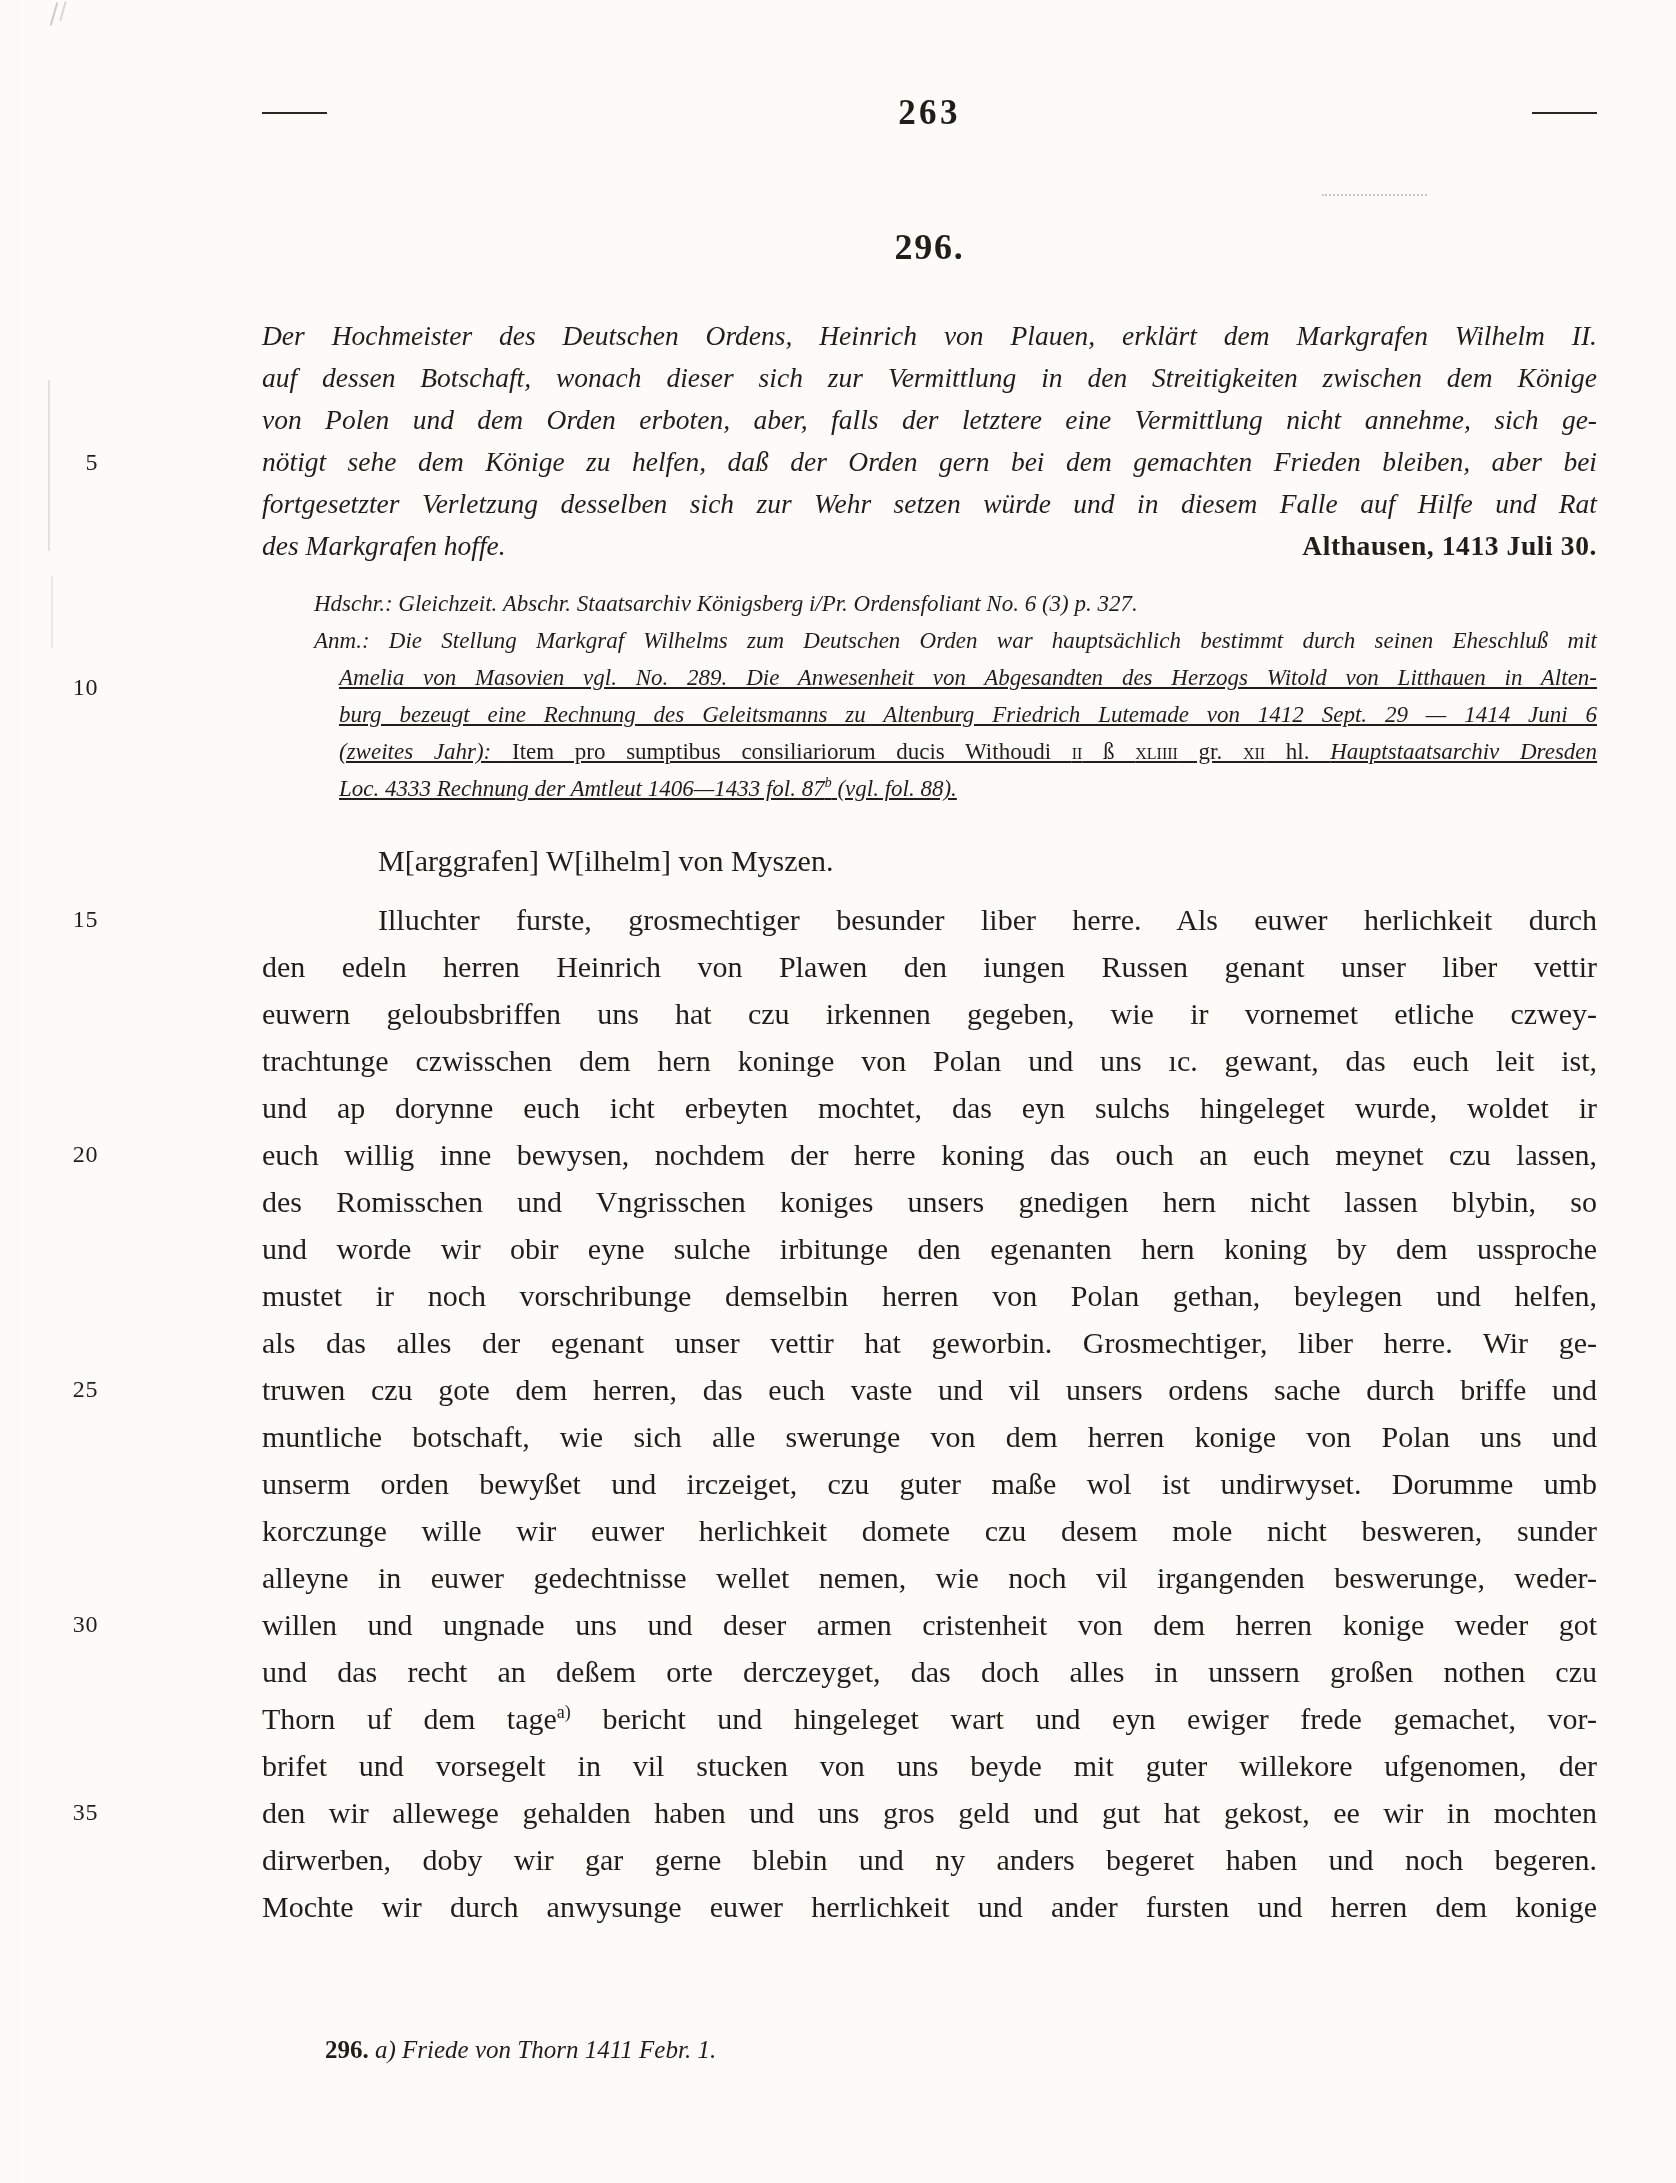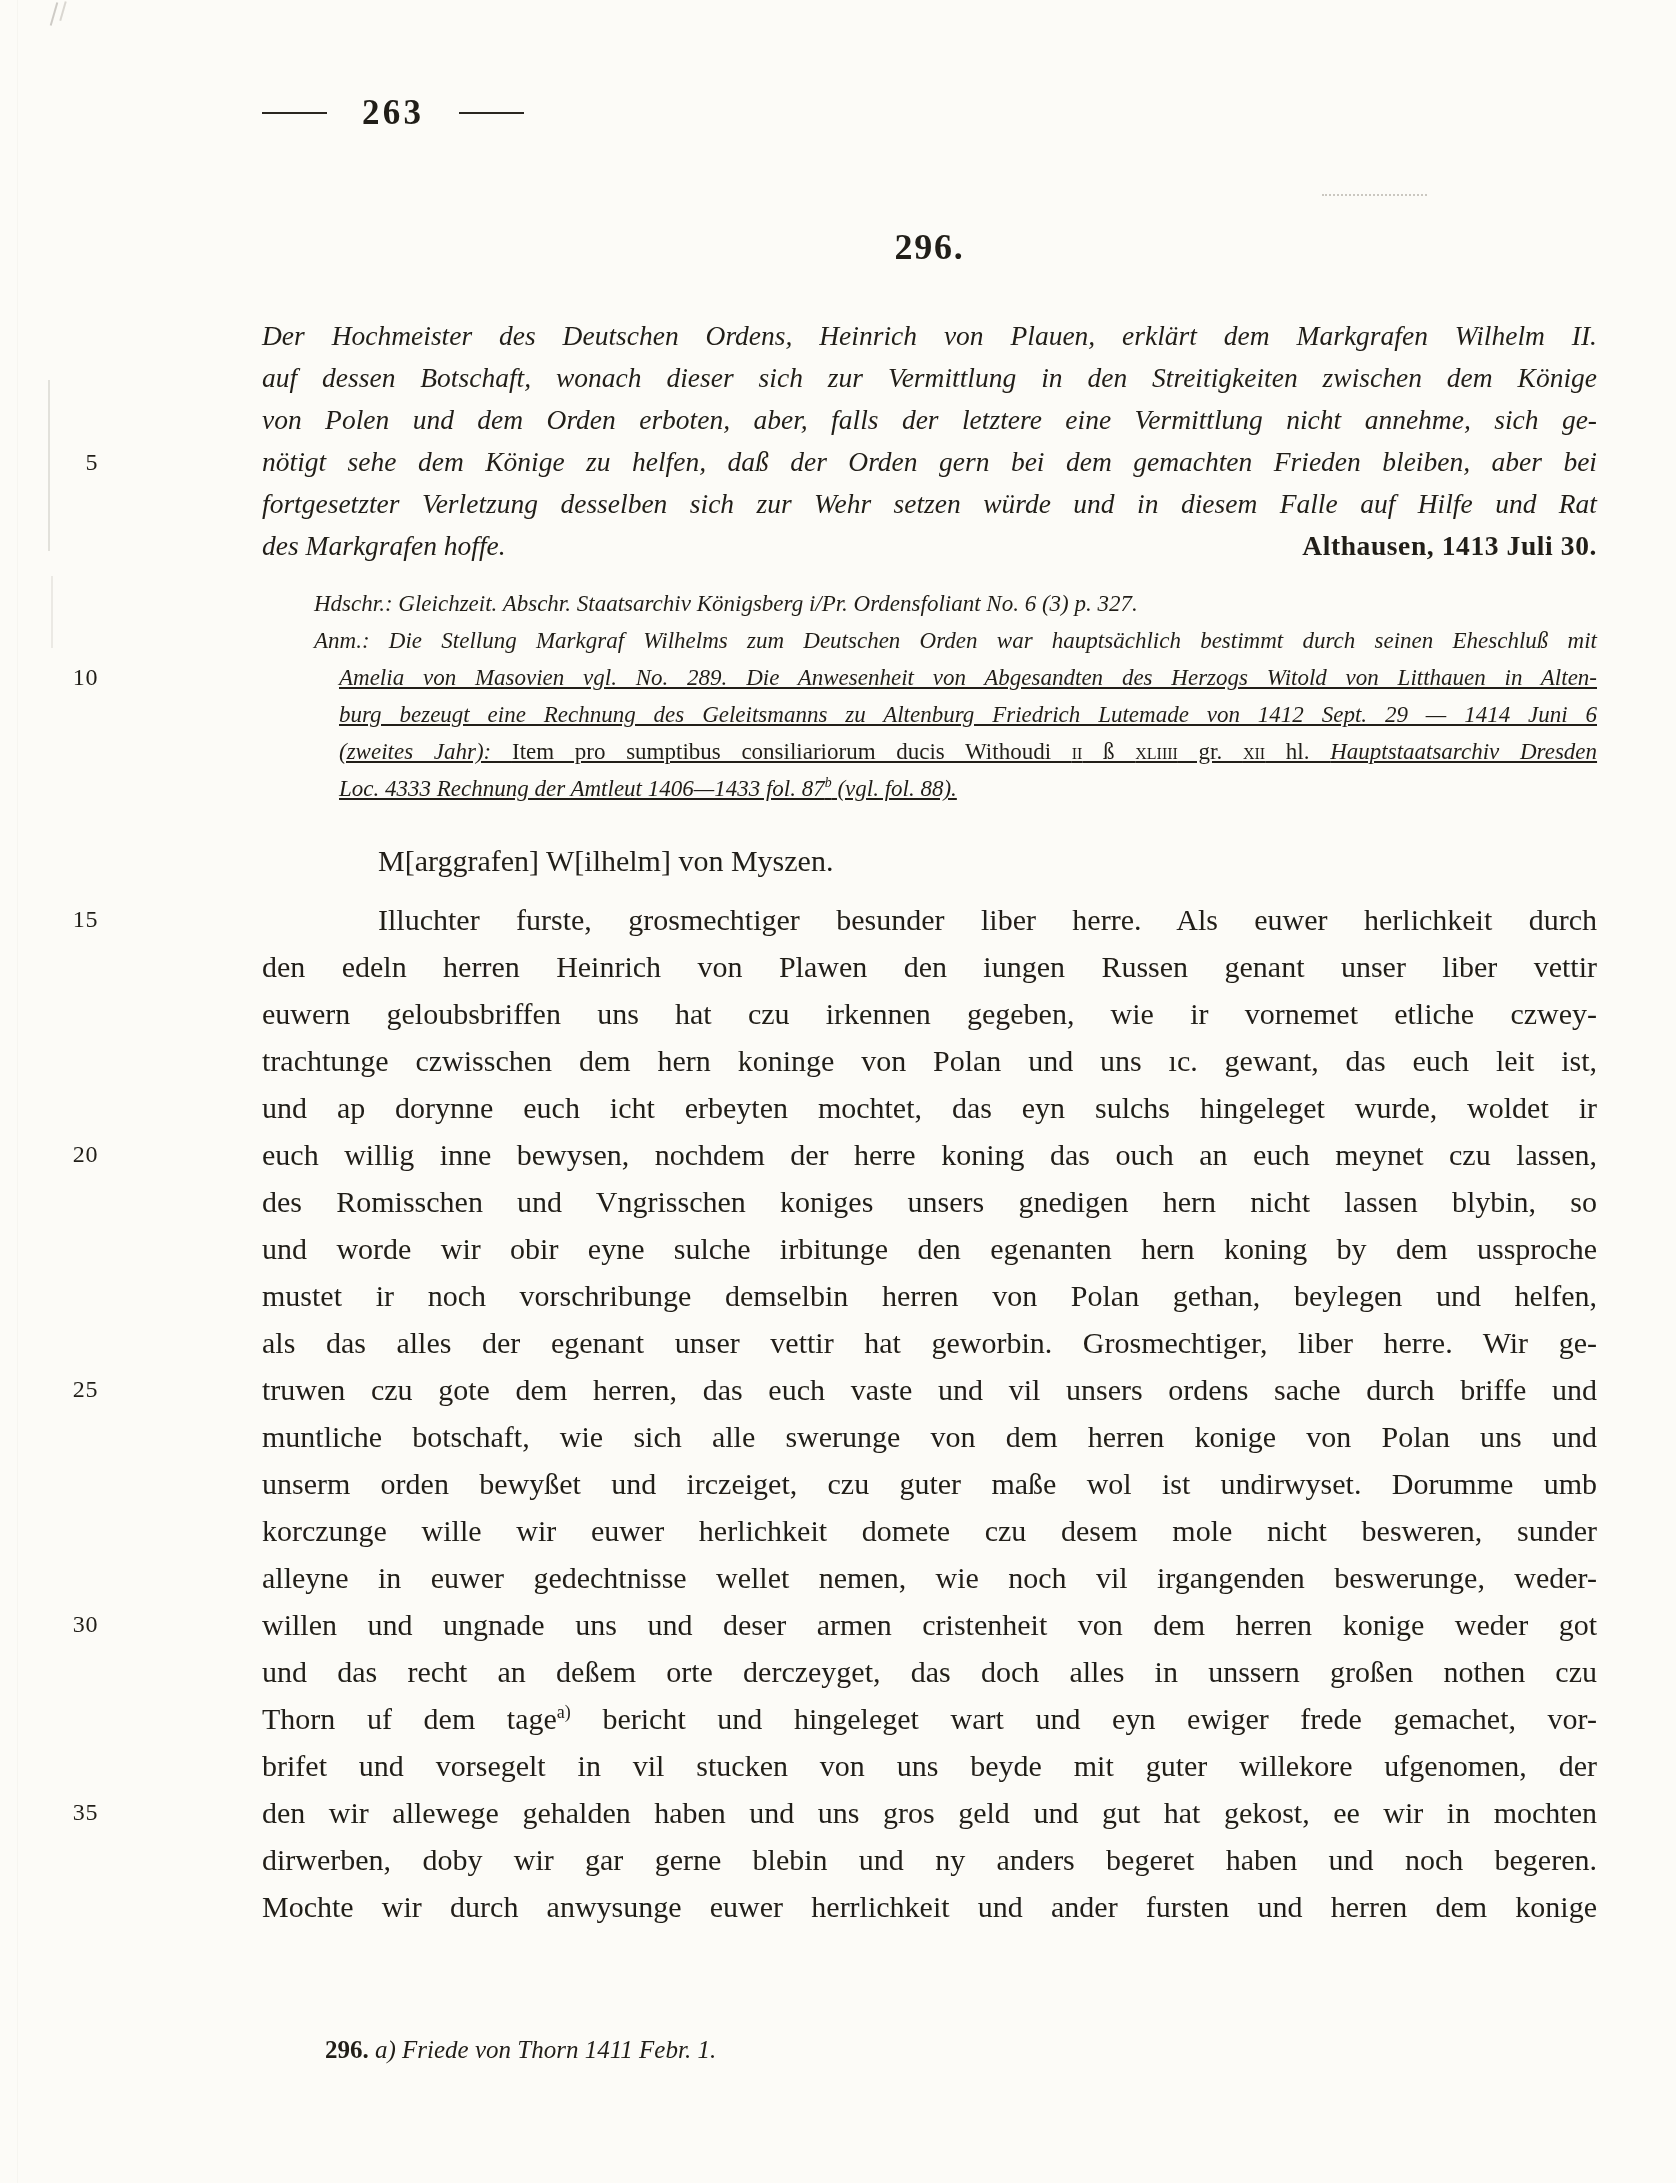--- a/index.html
+++ b/index.html
@@ -11,21 +11,21 @@
     color: #211e18;
   }
   #page {
     position: relative; width: 1676px; height: 2183px;
     background: #fcfbf7; overflow: hidden;
   }
   .text-col { position: absolute; left: 262px; top: 0; width: 1335px; height: 100%; }
 
   .pagehead {
     position: absolute; top: 93px; left: 0; width: 100%;
-    display: flex; align-items: center; justify-content: flex-start; gap: 35px;
+    display: flex; align-items: center; justify-content: space-between; gap: 35px;
   }
   .pageno { font-size: 35px; font-weight: bold; letter-spacing: 3.3px; }
   .rule { display: inline-block; width: 65px; height: 2.8px; background: #2a2620; }
 
   .docno {
     position: absolute; top: 226px; left: 0; width: 100%;
     text-align: center; font-size: 36px; font-weight: bold; letter-spacing: 1.7px;
   }
 
   .trow { position: relative; }
@@ -49,21 +49,21 @@
   }
   .dateline { font-style: normal; font-weight: bold; font-size: 27.5px; letter-spacing: 0.6px; }
 
   .notes {
     position: absolute; top: 585px; left: 52px; width: 1283px;
     font-style: italic; font-size: 23px;
   }
   .notes .trow { height: 37px; line-height: 37px; }
   .notes .ltext { text-align: justify; text-align-last: justify; }
   .notes .trow.hang .ltext { padding-left: 25px; text-decoration: underline; }
-  .notes .lnum { left: -245px; }
+  .notes .lnum { left: -245px; margin-top: 10px; }
 
   .bodytext { position: absolute; top: 825px; left: 0; width: 100%; font-size: 30px; }
   .bodytext .trow { height: 47px; line-height: 47px; }
   .bodytext .ltext { text-align: justify; text-align-last: justify; }
 
   .roman { font-style: normal; }
   .sc { font-variant: small-caps; }
   .b { font-weight: bold; }
   sup { font-size: 0.6em; line-height: 0; vertical-align: super; }
 

